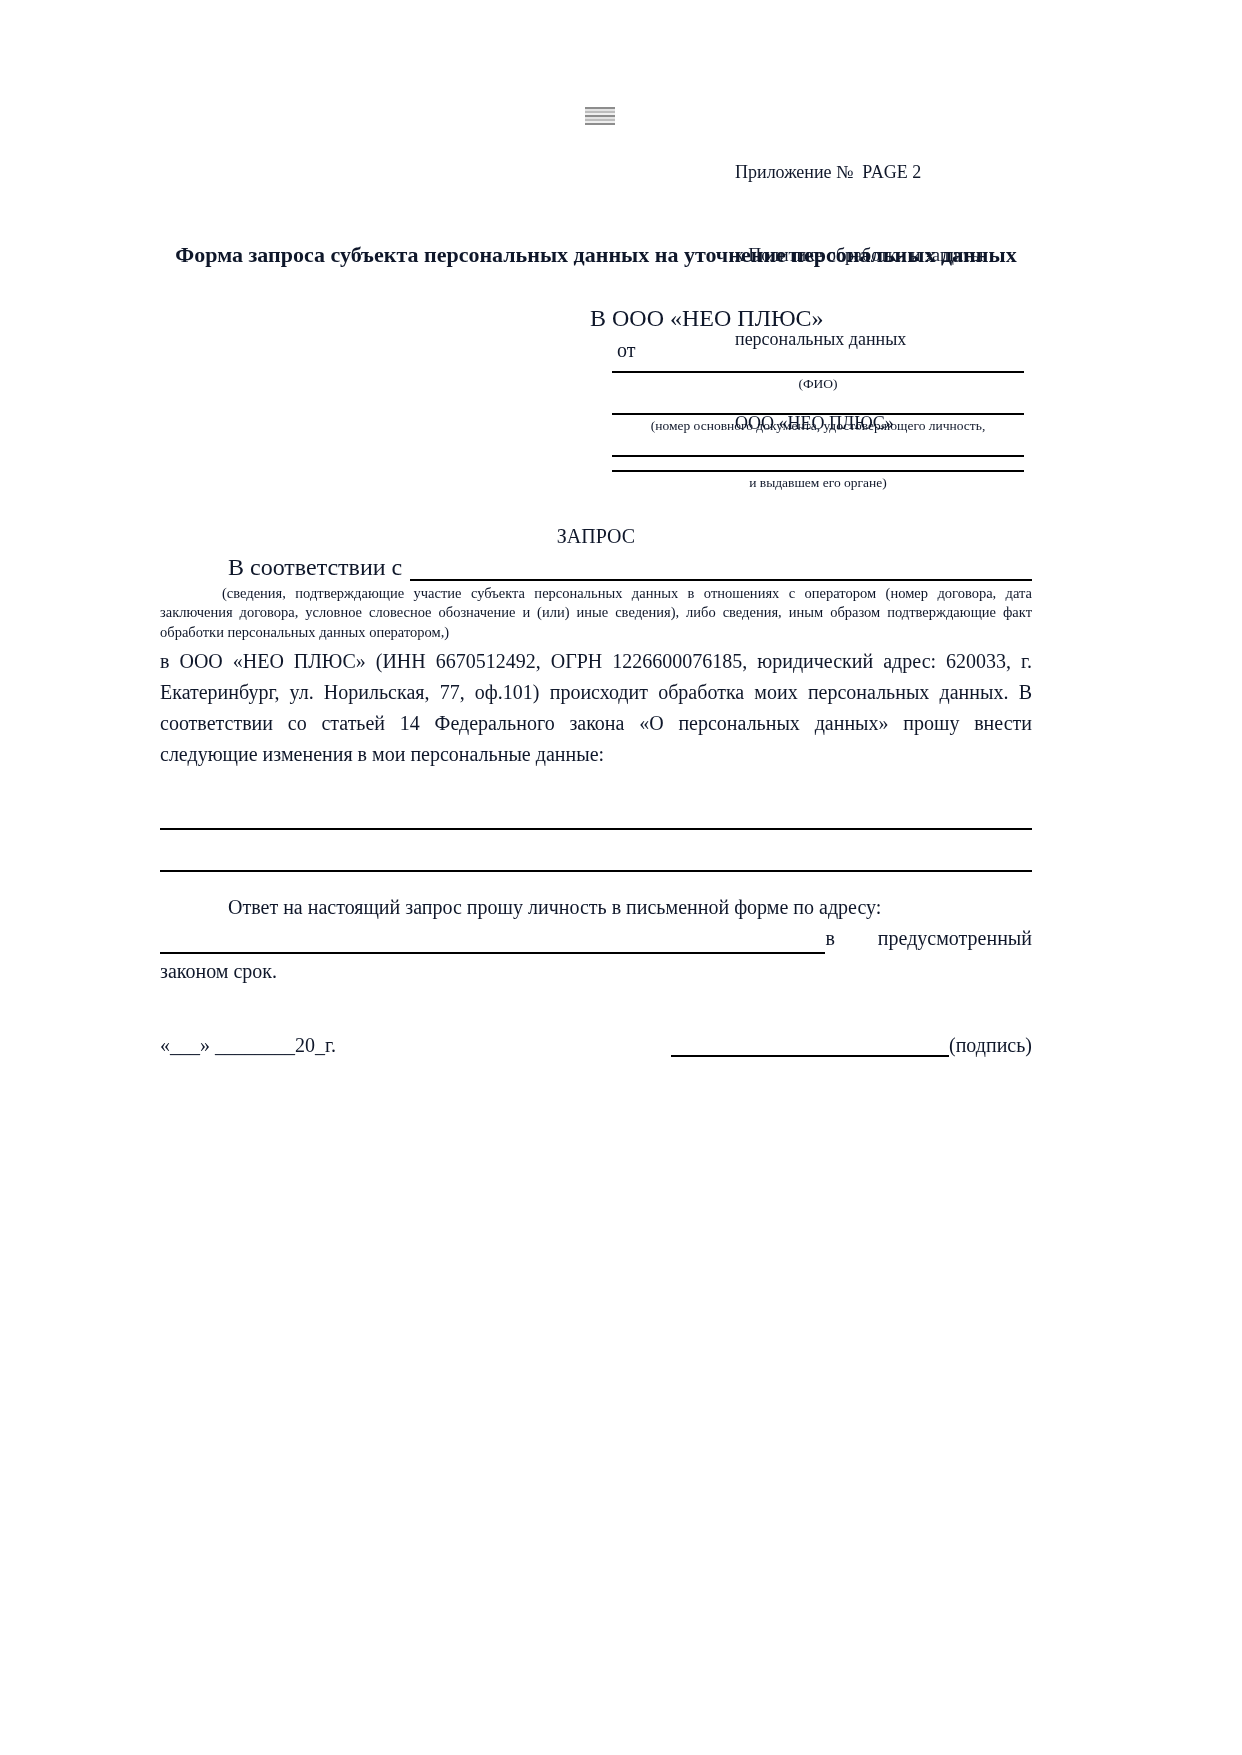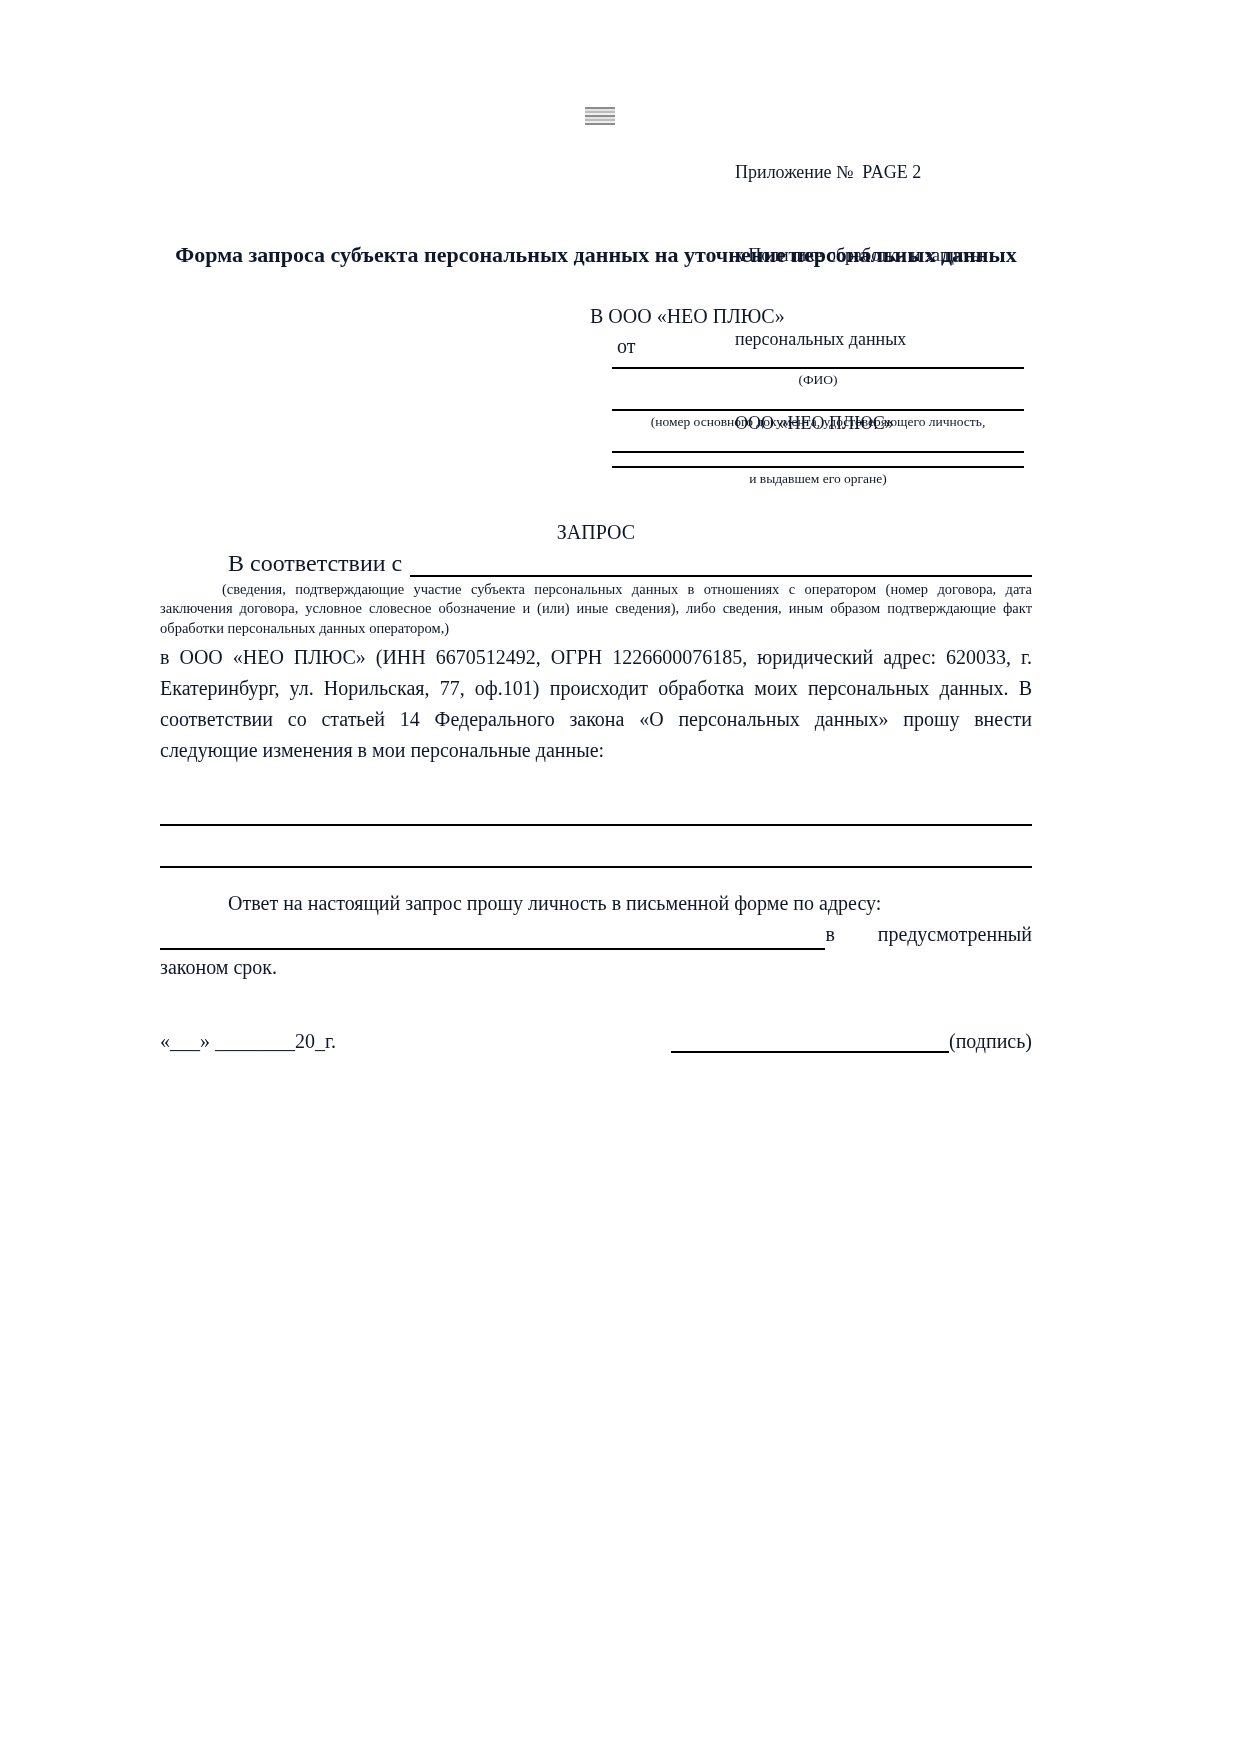--- a/index.html
+++ b/index.html
@@ -17,21 +17,21 @@
   }
   .hdr {
     position:absolute; left:735px; top:103px;
     font-size:18px; line-height:1.55; white-space:pre-wrap;
   }
   .content { position:absolute; left:160px; top:0; width:872px; }
   .title {
     margin-top:240px;
     text-align:center; font-weight:bold; font-size:22px; line-height:1.4;
   }
-  .addr-to { margin-top:34px; margin-left:430px; font-size:20px; }
+  .addr-to { margin-top:34px; margin-left:430px; font-size:24px; }
   .addr-from { margin-top:7px; margin-left:457px; font-size:20px; }
   .fields { margin-top:0; }
   .field { width:412px; margin-left:452px; }
   .field .line { height:13px; border-bottom:2.5px solid #000; }
   .field .caption { text-align:center; font-size:13.5px; padding-top:3px; height:27px; box-sizing:border-box; }
   .f1 .line { height:9px; }
   .request-heading { margin-top:26px; text-align:center; font-size:20px; }
   .accordance { margin-top:6px; display:flex; align-items:flex-end; font-size:24px; }
   .accordance .lbl { margin-left:68px; white-space:nowrap; }
   .accordance .fill { flex:1; border-bottom:2.5px solid #000; height:22px; margin-left:8px; }

